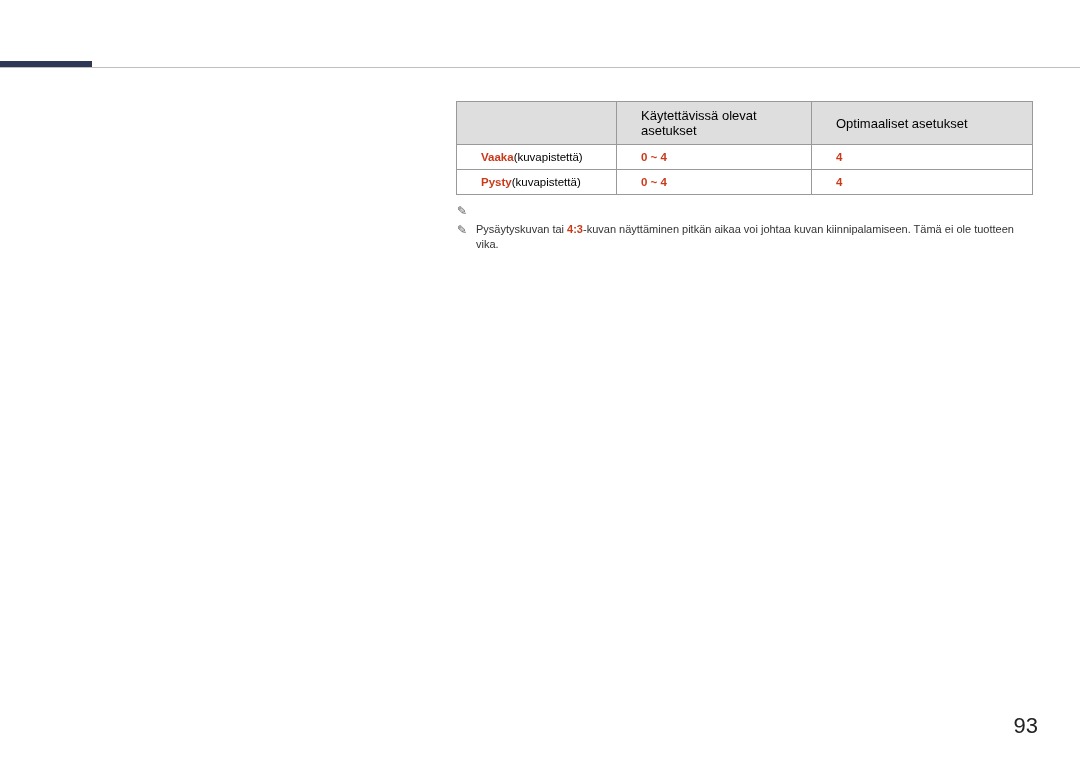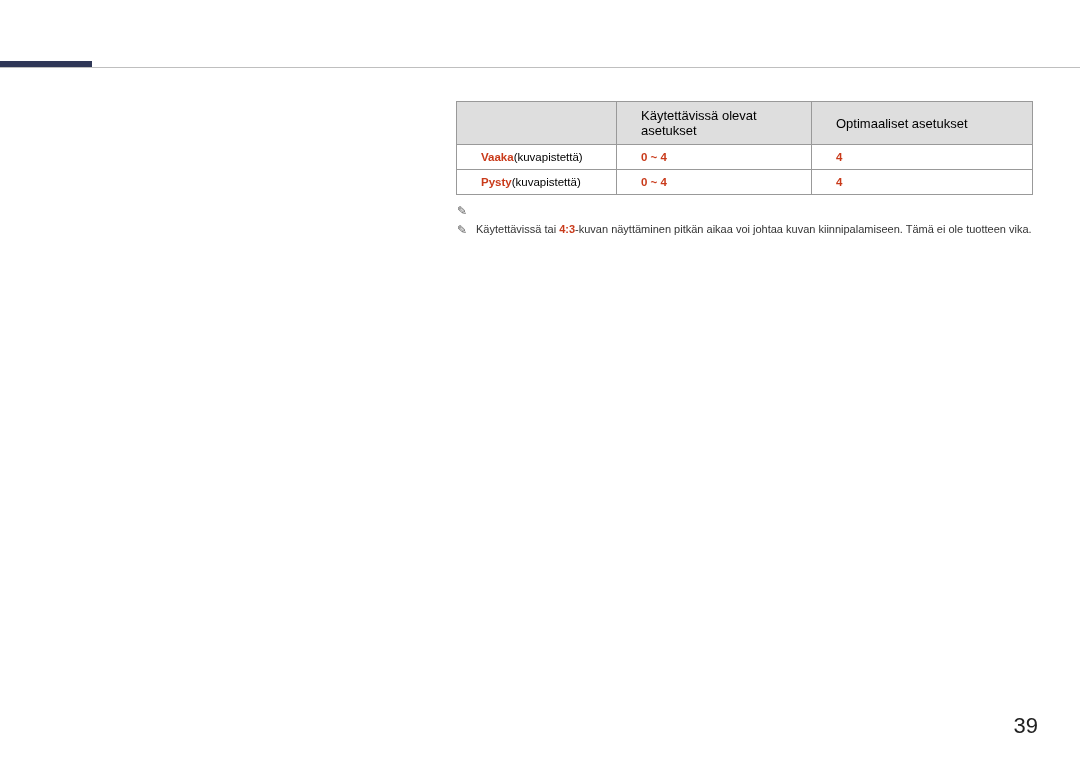--- a/index.html
+++ b/index.html
@@ -139,18 +139,18 @@
       </tr>
     </tbody>
   </table>
 
   <div class="notes">
     <div class="note-row">
       <div class="note-icon">✎</div>
     </div>
     <div class="note-row">
       <div class="note-icon">✎</div>
-      <div class="note-text"><span>Käytettävissä tai </span><span class="highlight">4:3</span><span>-kuvan näyttäminen pitkän aikaa voi johtaa kuvan kiinnipalamiseen. Tämä ei ole tuotteen vika.</span></div>
+      <div class="note-text"><span>Pysäytyskuvan tai </span><span class="highlight">4:3</span><span>-kuvan näyttäminen pitkän aikaa voi johtaa kuvan kiinnipalamiseen. Tämä ei ole tuotteen vika.</span></div>
     </div>
   </div>
 </div>
 
-<div class="page-number">39</div>
+<div class="page-number">93</div>
 
 </body></html>

